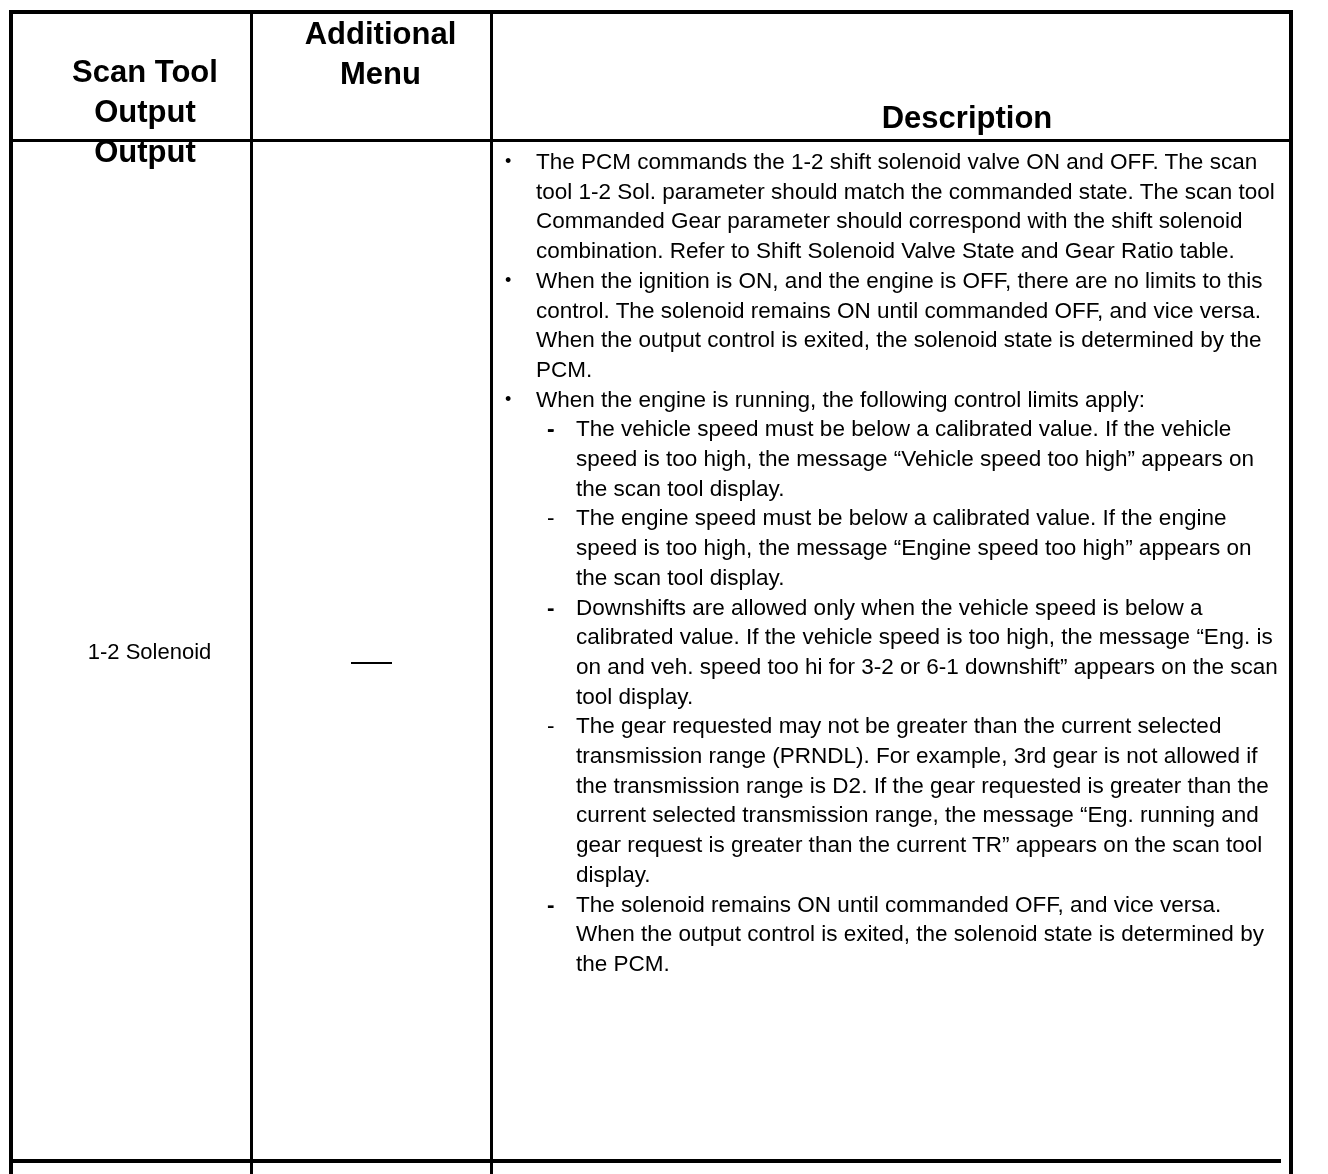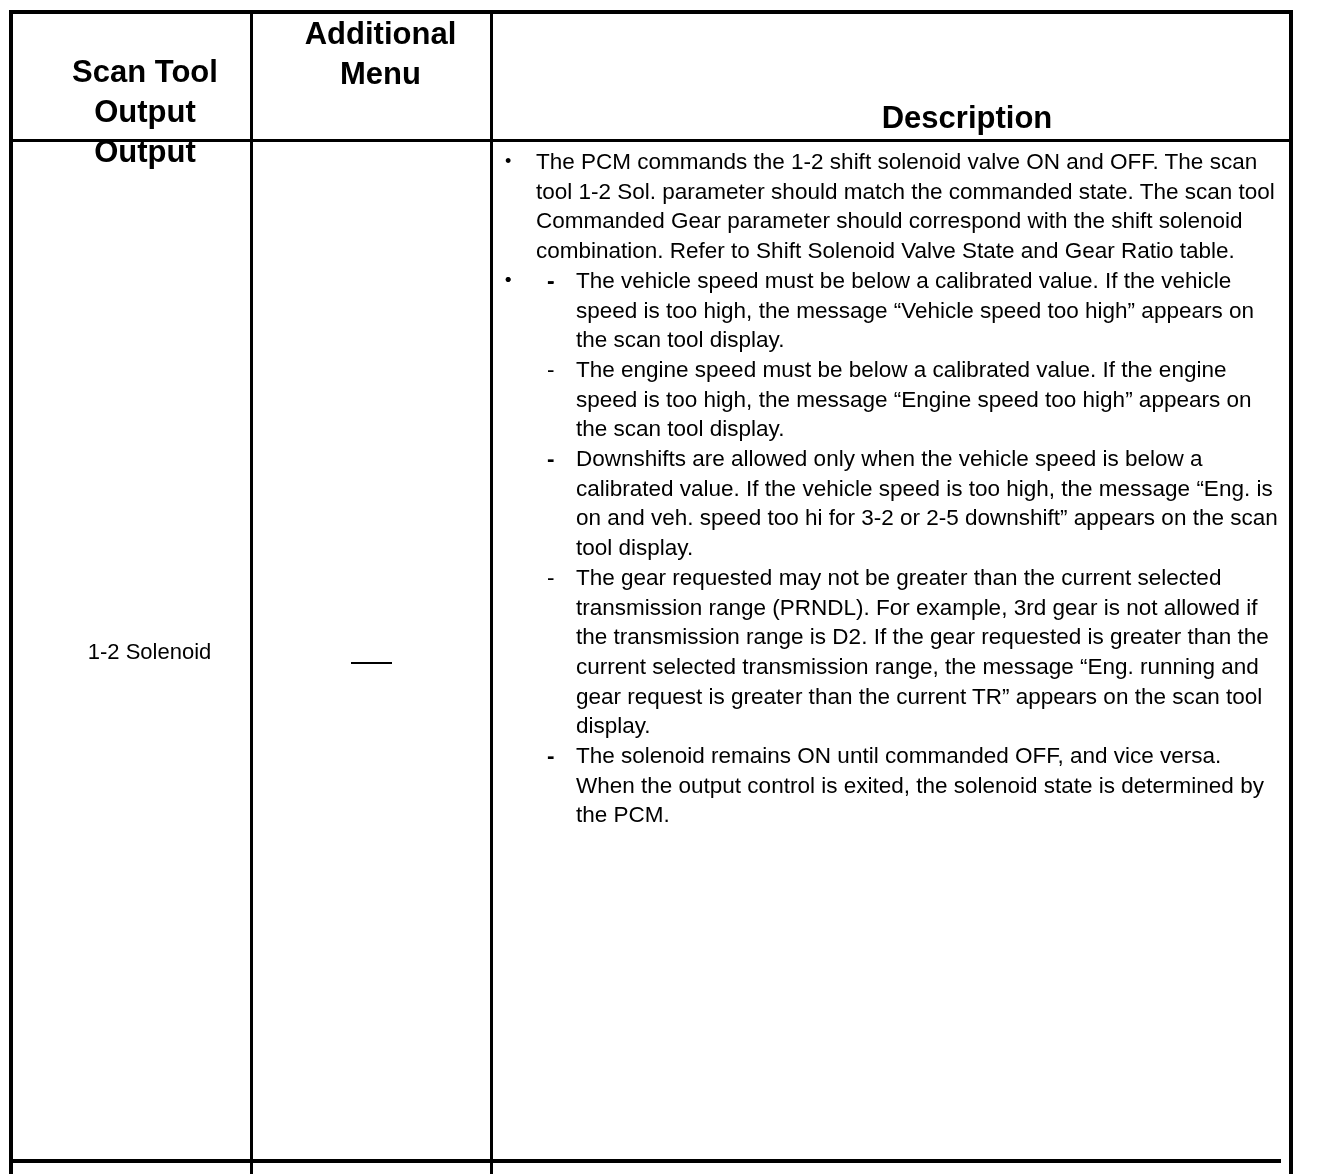--- a/index.html
+++ b/index.html
@@ -136,39 +136,41 @@
     <div class="dash-mark"></div>
   </div>
 
   <div class="desc-body">
     <div class="bullet">
       <span class="marker">•</span>
       <span>The PCM commands the 1-2 shift solenoid valve ON and OFF. The scan tool 1-2 Sol. parameter should match the commanded state. The scan tool Commanded Gear parameter should correspond with the shift solenoid combination. Refer to Shift Solenoid Valve State and Gear Ratio table.</span>
     </div>
     <div class="bullet">
       <span class="marker">•</span>
+      <span>When the ignition is ON, and the engine is OFF, there are no limits to this control. The solenoid remains ON until commanded OFF, and vice versa. When the output control is exited, the solenoid state is determined by the PCM.</span>
     </div>
     <div class="bullet">
       <span class="marker">•</span>
+      <span>When the engine is running, the following control limits apply:</span>
     </div>
 
     <div class="sub">
       <span class="marker">-</span>
     </div>
     <div class="sub">
       <span class="marker bold">-</span>
       <span>The vehicle speed must be below a calibrated value. If the vehicle speed is too high, the message “Vehicle speed too high” appears on the scan tool display.</span>
     </div>
     <div class="sub">
       <span class="marker">-</span>
       <span>The engine speed must be below a calibrated value. If the engine speed is too high, the message “Engine speed too high” appears on the scan tool display.</span>
     </div>
     <div class="sub">
       <span class="marker bold">-</span>
-      <span>Downshifts are allowed only when the vehicle speed is below a calibrated value. If the vehicle speed is too high, the message “Eng. is on and veh. speed too hi for 3-2 or 2-5 downshift” appears on the scan tool display.</span>
+      <span>Downshifts are allowed only when the vehicle speed is below a calibrated value. If the vehicle speed is too high, the message “Eng. is on and veh. speed too hi for 3-2 or 6-1 downshift” appears on the scan tool display.</span>
     </div>
     <div class="sub">
       <span class="marker">-</span>
       <span>The gear requested may not be greater than the current selected transmission range (PRNDL). For example, 3rd gear is not allowed if the transmission range is D2. If the gear requested is greater than the current selected transmission range, the message “Eng. running and gear request is greater than the current TR” appears on the scan tool display.</span>
     </div>
     <div class="sub">
       <span class="marker bold">-</span>
       <span>The solenoid remains ON until commanded OFF, and vice versa. When the output control is exited, the solenoid state is determined by the PCM.</span>
     </div>
   </div>

